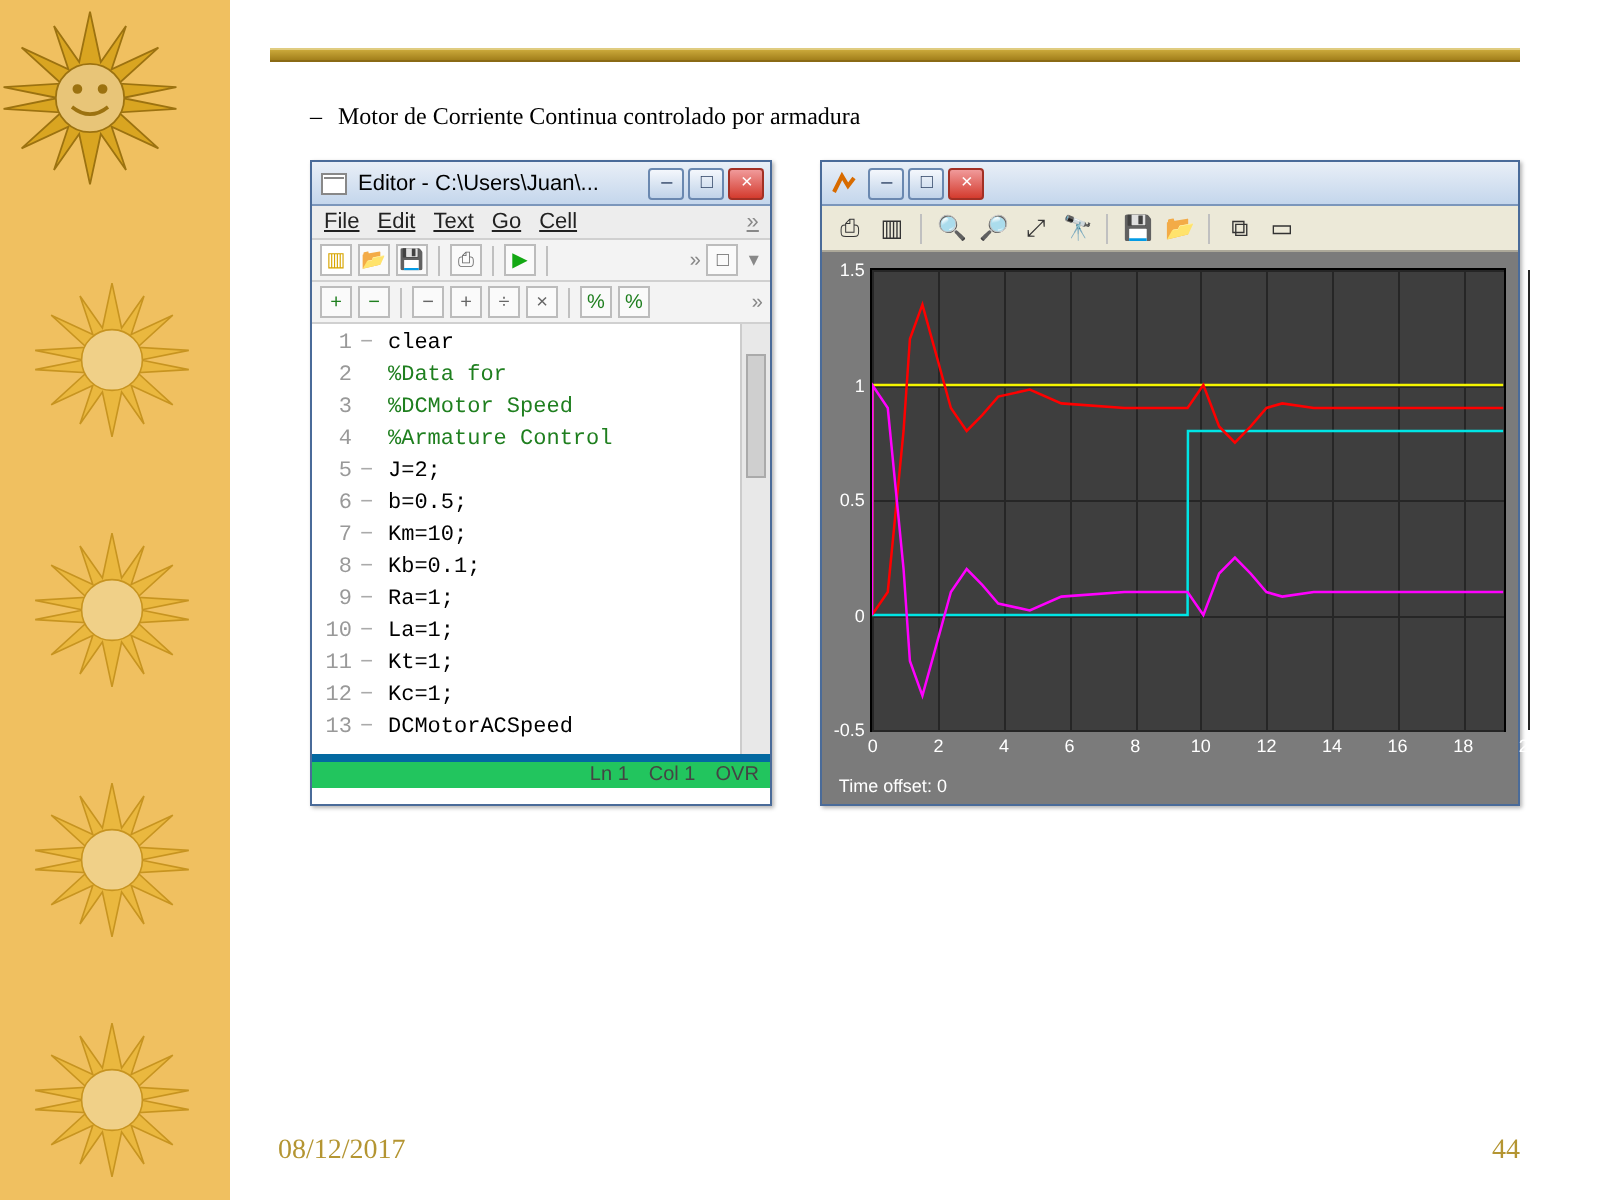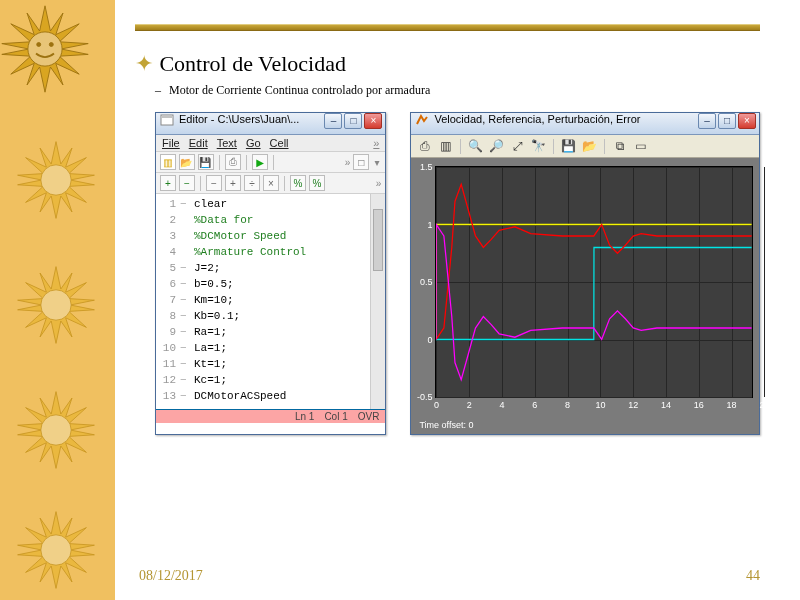--- a/index.html
+++ b/index.html
@@ -9,21 +9,21 @@
   .sun svg { width: 100%; height: 100%; display:block; }
   .content { position: absolute; left: 115px; top: 0; right: 0; height: 100%; padding: 24px 40px 0 20px; }
   .title { font-style: italic; font-size: 28px; color: #ba9d38; line-height: 1.1; margin-bottom: 16px; }
   .hr-bar { height: 7px; background: linear-gradient(#caa83a, #a27f1b); border-top: 1px solid #e0cc80; border-bottom: 1px solid #8a6a15; margin-bottom: 20px; }
   .sub-list { font-size: 22px; color: #000; }
   .star-bullet { color: #c2a436; margin-right: 6px; font-size: 22px; }
   .sub-sub { font-size: 12px; color: #000; margin: 6px 0 14px 38px; }
   .dash { margin: 0 8px 0 -18px; color: #000; }
   .panels { display: flex; gap: 24px; margin-left: 20px; }
   .window { border: 1px solid #4a6b99; background: #fff; font-family: Tahoma, Arial, sans-serif; font-size: 11px; box-shadow: 1px 1px 2px rgba(0,0,0,0.3); }
-  .titlebar { display: flex; align-items: flex-start; height: 22px; background: linear-gradient(#e9eff7,#c4d6ec); border-bottom: 1px solid #7b96bb; padding: 0 3px 0 4px; }
+  .titlebar { display: flex; align-items: center; height: 22px; background: linear-gradient(#e9eff7,#c4d6ec); border-bottom: 1px solid #7b96bb; padding: 0 3px 0 4px; }
   .titlebar .ico { width: 14px; height: 14px; margin-right: 5px; display:flex; align-items:center; justify-content:center; }
   .titlebar .txt { flex: 1; color: #000; font-size: 11px; white-space: nowrap; overflow: hidden; text-overflow: ellipsis; }
   .winbtns { display: flex; gap: 2px; }
   .winbtn { width: 18px; height: 16px; border: 1px solid #6a88b0; background: linear-gradient(#f4f7fc,#c0d3e9); border-radius: 2px; font-size: 10px; line-height: 14px; text-align: center; color: #2c4163; }
   .winbtn.close { background: linear-gradient(#f09a9a,#d43b2e); color: #fff; border-color:#a23025; }
   
   .editor { width: 235px; }
   .menubar { display: flex; gap: 9px; padding: 2px 6px; color: #222; border-bottom: 1px solid #d0d0d0; background: #ededed; }
   .menubar span { cursor: default; text-decoration: underline; }
   .toolbar { display: flex; align-items: center; padding: 2px 4px; gap: 3px; border-bottom: 1px solid #d0d0d0; background: #f3f3f3; flex-wrap: wrap; }
@@ -32,21 +32,21 @@
   .tbtn.new { color:#d8a500; background:#fff; }
   .tbtn.open { color:#d8a500; }
   .tbtn.save { color:#3060c0; }
   .divider { width:1px; height:15px; background:#c0c0c0; margin:0 2px; }
   .code-area { font-family: "Courier New", monospace; font-size: 11px; line-height: 16px; padding: 2px 0; background:#fff; height: 215px; position:relative; }
   .code-line { display: flex; }
   .gutter { width: 24px; text-align: right; color: #999; padding-right: 4px; }
   .gutdash { width: 10px; color:#aaa; }
   .code-txt { padding-left: 4px; white-space: pre; }
   .comment { color: #1f7f1f; }
-  .statusbar { display:flex; justify-content:flex-end; gap:10px; padding: 1px 6px; border-top: 1px solid #0369a1; background:#fca5a5; font-size:10px; color:#444; }
+  .statusbar { display:flex; justify-content:flex-end; gap:10px; padding: 1px 6px; border-top: 4px solid #0369a1; background:#22c55e; font-size:10px; color:#444; }
   .editor-scroll-v { position:absolute; right:0; top:0; bottom:0; width:15px; background:#e8e8e8; border-left:1px solid #ccc; }
   .editor-scroll-v:before { content:''; position:absolute; left:2px; right:2px; top:15px; height:60px; background:#cfcfcf; border:1px solid #aaa; }
   
   .plot { width: 355px; }
   .figtoolbar { display: flex; align-items: center; gap: 4px; padding: 3px 5px; height: 23px; background: #ece9d8; border-bottom: 1px solid #aca899; }
   .ftbtn { width: 17px; height: 17px; display:flex; align-items:center; justify-content:center; font-size:12px; color:#333; }
   .plotbody { background: #7b7b7b; padding: 8px 6px 4px 6px; }
   .plotaxes { background: #3e3e3e; position: relative; height: 232px; margin-left: 18px; border: 1px solid #000; }
   .grid-v, .grid-h { position:absolute; background: #262626; }
   .grid-v { top:0; bottom:0; width:1px; }
@@ -103,23 +103,20 @@
       <g fill="#eab83f" stroke="#c79420" stroke-width="1">
         <polygon points="50,2 56,30 70,10 62,34 88,22 66,42 98,44 68,50 98,56 66,58 88,78 62,66 70,90 56,70 50,98 44,70 30,90 38,66 12,78 34,58 2,56 32,50 2,44 34,42 12,22 38,34 30,10 44,30"></polygon>
         <circle cx="50" cy="50" r="19" fill="#f0d088"></circle>
       </g>
     </svg>
   </div>
 
 <div class="content">
   <div class="hr-bar"></div>
 
-  <div class="sub-list">
-    <span class="star-bullet">✦</span><span>Control de Velocidad</span>
-  </div>
   <div class="sub-sub">
     <span class="dash">–</span><span>Motor de Corriente Continua controlado por armadura</span>
   </div>
 
   <div class="panels">
 
     <div class="window editor">
       <div class="titlebar">
         <div class="ico">
             <svg viewBox="0 0 14 14">
@@ -243,21 +240,20 @@
       </div>
     </div>
 
     <div class="window plot">
       <div class="titlebar">
         <div class="ico">
             <svg viewBox="0 0 14 14">
               <path d="M2 11 L6 3 L9 8 L12 4" stroke="#d86b00" stroke-width="2" fill="none"></path>
             </svg>
           </div>
-        <div class="txt">Velocidad, Referencia, Perturbación, Error</div>
         <div class="winbtns">
           <div class="winbtn">–</div>
           <div class="winbtn">□</div>
           <div class="winbtn close">×</div>
         </div>
       </div>
       <div class="figtoolbar">
         <div class="ftbtn">⎙</div>
         <div class="ftbtn">▥</div>
         <div class="divider"></div>

